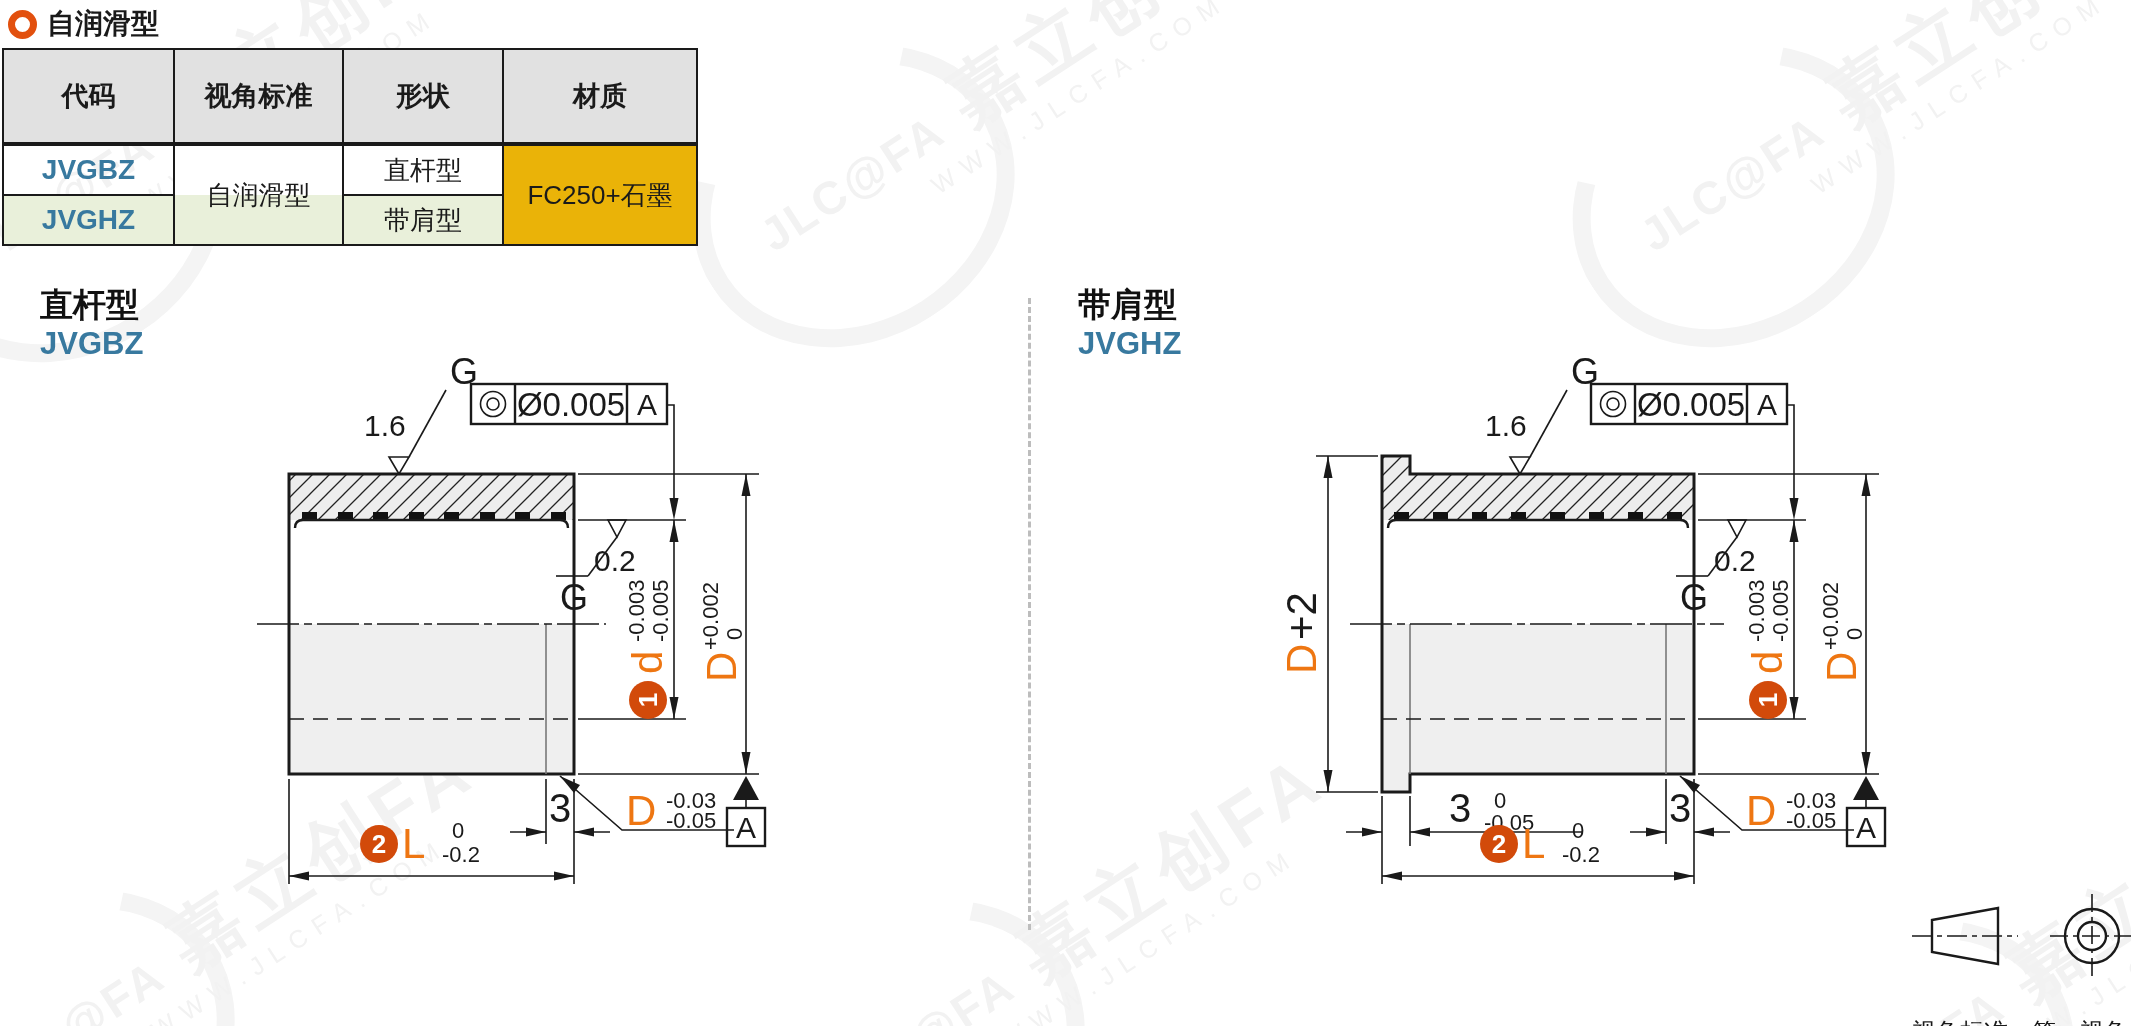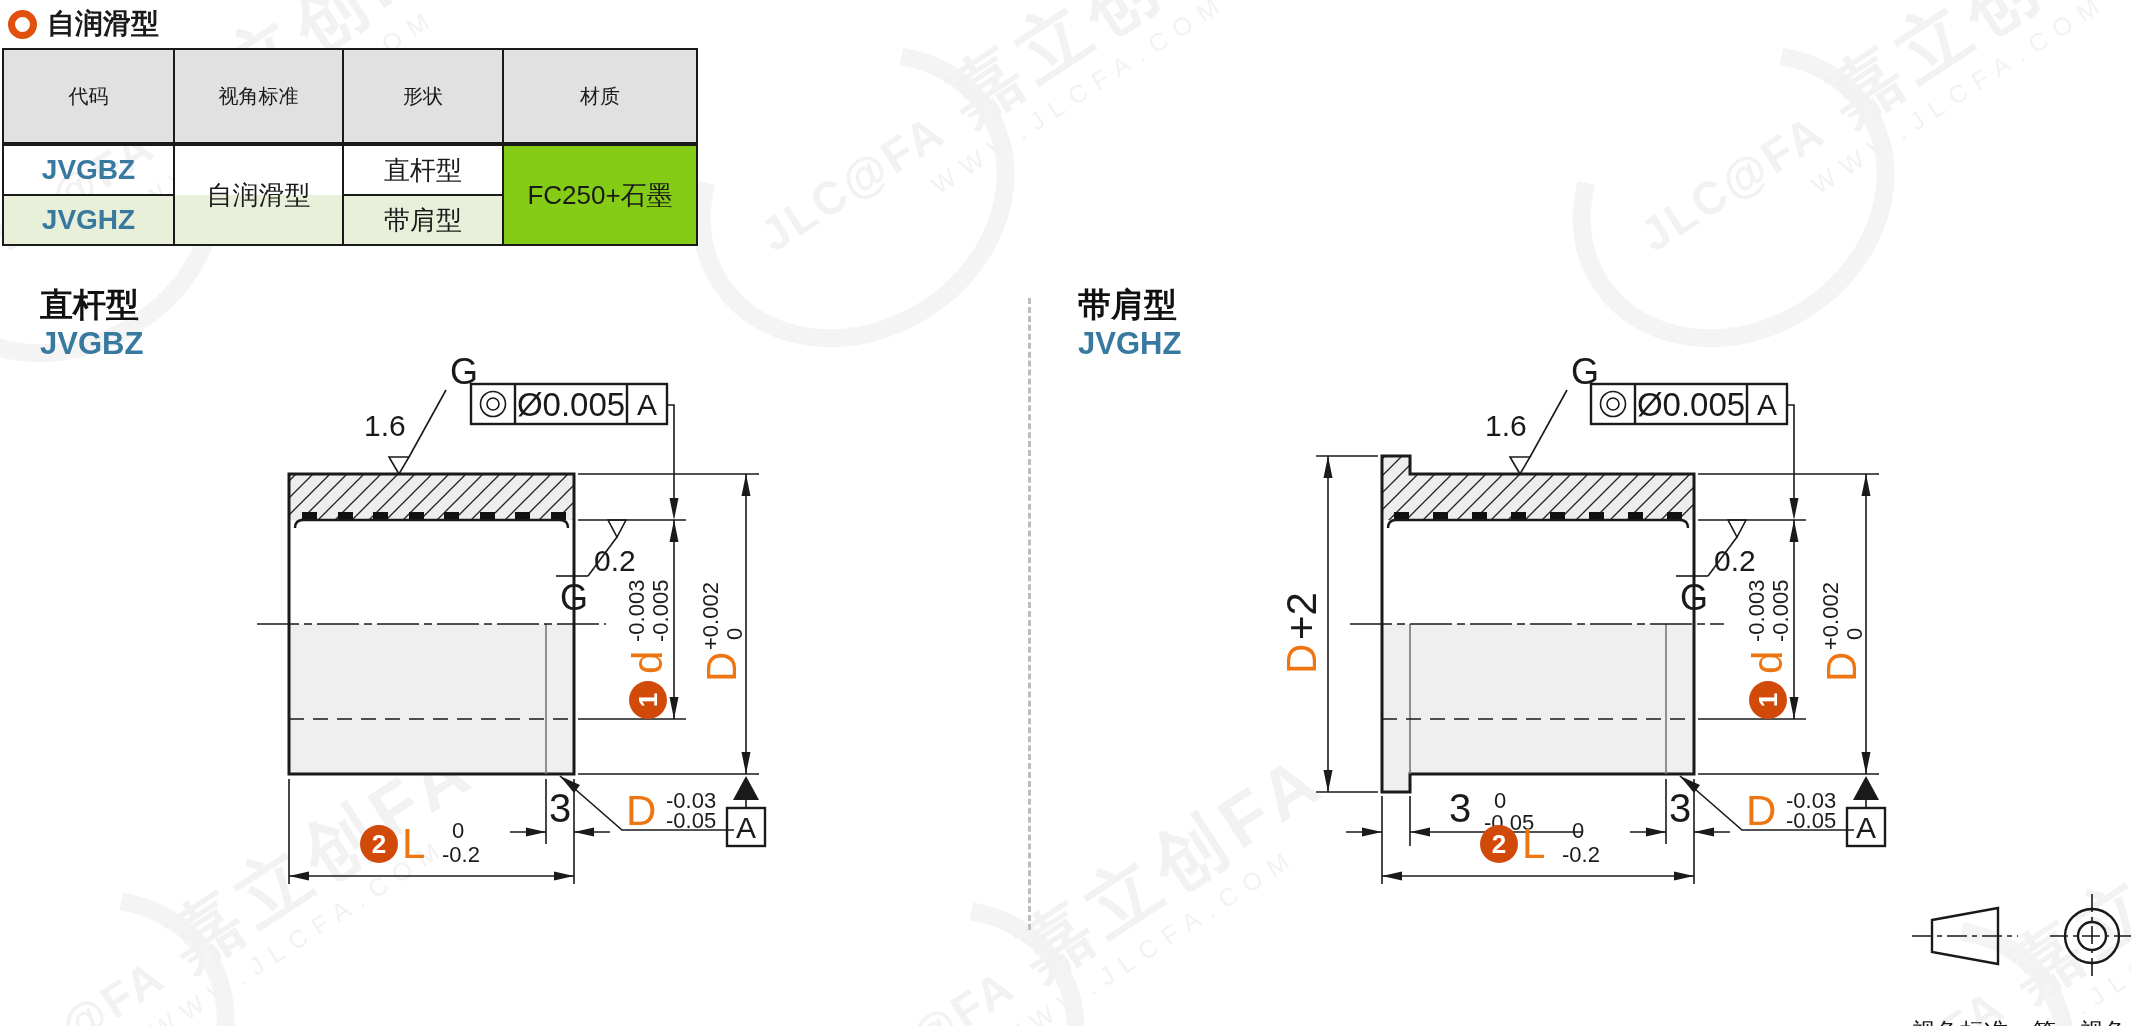--- a/index.html
+++ b/index.html
@@ -13,26 +13,26 @@
   .wm-url{position:relative;font-size:25px;letter-spacing:10px;margin:-6px 0 0 170px;}
   .wm-ring{position:absolute;width:300px;height:250px;left:-70px;top:-75px;
            border:18px solid #f4f4f4;border-top-color:transparent;border-radius:50%;}
   
   .page-header{position:absolute;left:8px;top:5px;z-index:2;display:flex;align-items:center;gap:10px;}
   .ring-icon{width:15px;height:15px;border:7px solid #e2500e;border-radius:50%;}
   .page-title{font-size:28px;font-weight:700;}
   
   .spec-table{position:absolute;left:2px;top:48px;z-index:1;border-collapse:collapse;table-layout:fixed;}
   .spec-table td,.spec-table th{border:2px solid #1a1a1a;text-align:center;vertical-align:middle;padding:0;}
-  .spec-table th{background:#e1e1e1;font-size:20px;font-weight:400;height:92px;border-bottom:4px solid #1a1a1a;}
+  .spec-table th{background:#e1e1e1;font-size:27px;font-weight:700;height:92px;border-bottom:4px solid #1a1a1a;}
   .spec-table td{font-size:26px;height:48px;}
   .spec-table .code{color:#38799f;font-weight:700;font-size:28px;}
   .row-green{background:#e9f0da;}
   .cell-split{background:linear-gradient(180deg,#ffffff 0 50%,#e9f0da 50% 100%);}
-  .cell-white{background:#84cc16;}
+  .cell-white{background:#eab308;}
   
   .view-title{position:absolute;z-index:2;font-size:33px;font-weight:700;color:#111;}
   .view-code{position:absolute;z-index:2;font-size:31px;font-weight:700;color:#38799f;}
   
   .divider{position:absolute;z-index:1;border-left:3px dashed #bdbdbd;width:0;}
   
   svg text{font-family:"Liberation Sans","DejaVu Sans",sans-serif;fill:#1a1a1a;}
   .f42{font-size:42px;} .f40{font-size:40px;} .f36{font-size:36px;} .f33{font-size:33px;}
   .f30{font-size:30px;} .f26{font-size:26px;font-weight:700;} .f22{font-size:22px;}
   .org{fill:#ee7612;} .wht{fill:#ffffff;}

